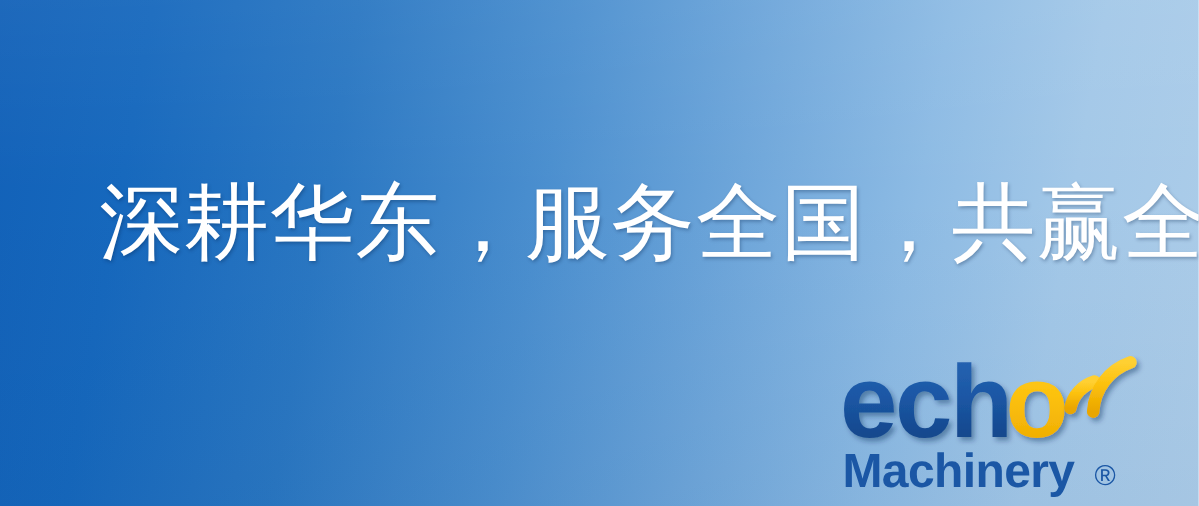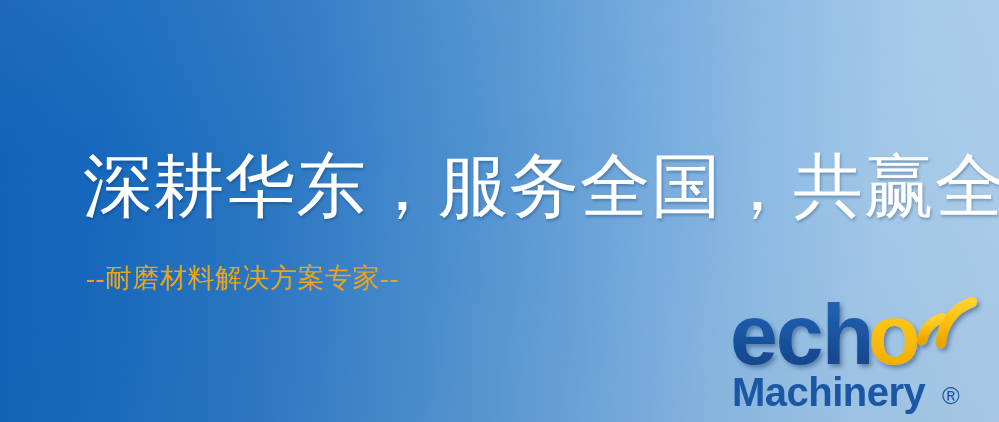--- a/index.html
+++ b/index.html
@@ -62,36 +62,35 @@
     line-height: 1;
     color: #e9a61a;
     letter-spacing: 0.5px;
     white-space: nowrap;
     z-index: 3;
   }
 
   
   .logo {
     position: absolute;
-    left: 730px;
+    left: 700px;
     top: 296px;
     width: 257px;
     height: 126px;
     z-index: 4;
   }
   .logo svg { display: block; }
 </style>
 </head>
 <body>
 
 <div class="banner">
 
   <div class="headline">深耕华东，服务全国，共赢全球</div>
 
-  <div class="subtitle">--耐磨材料解决方案专家--</div>
 
   <div class="logo">
     <svg width="257" height="126" viewBox="0 0 257 126" xmlns="http://www.w3.org/2000/svg">
       <defs>
         <linearGradient id="blueGrad" x1="0" y1="0" x2="0" y2="1">
           <stop offset="0%" stop-color="#2a68b6"></stop>
           <stop offset="45%" stop-color="#1b57a5"></stop>
           <stop offset="100%" stop-color="#123f7f"></stop>
         </linearGradient>
         <linearGradient id="goldGrad" x1="0" y1="0" x2="0" y2="1">

